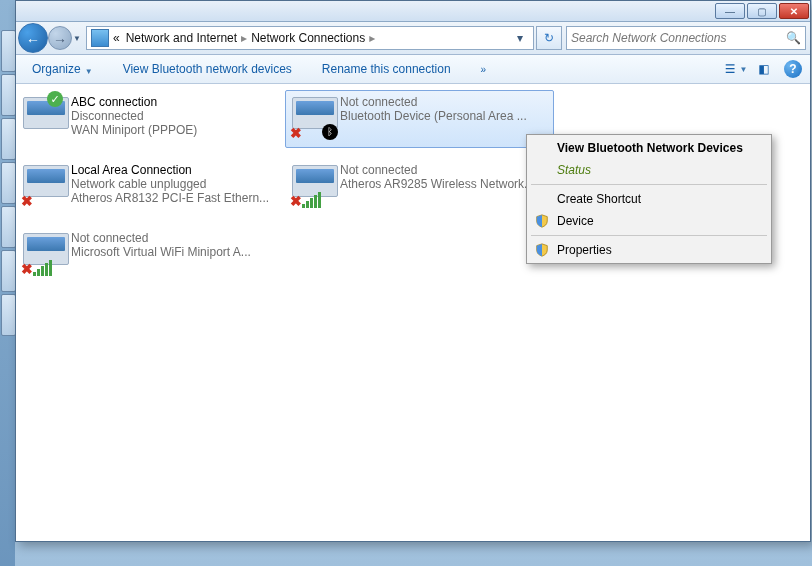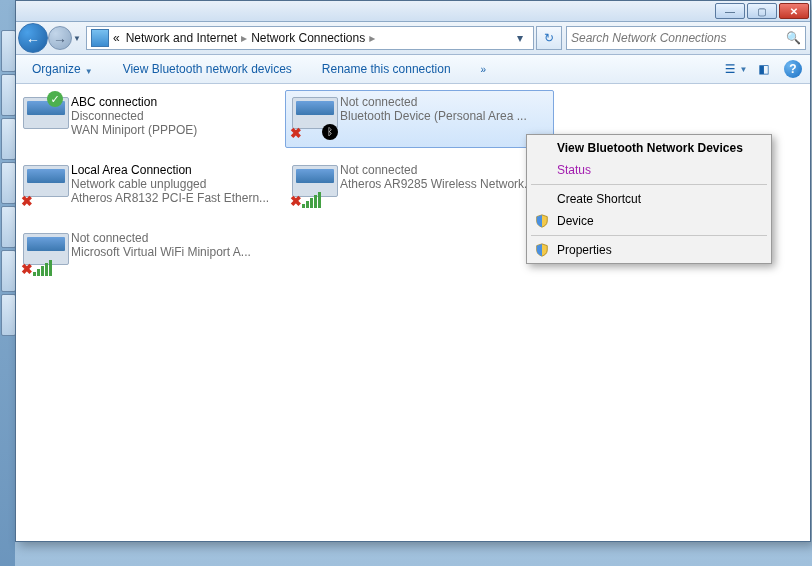--- a/index.html
+++ b/index.html
@@ -275,21 +275,21 @@
     z-index: 10;
   }
   .ctxmenu .mi {
     padding: 4px 8px 4px 28px;
     color: #000;
     position: relative;
     white-space: nowrap;
     cursor: default;
   }
   .ctxmenu .mi.bold { font-weight: bold; }
-  .ctxmenu .mi.dis  { color: #a21caf; }
+  .ctxmenu .mi.dis  { color: #4d7c0f; font-style: italic; }
   .ctxmenu .sep { height: 1px; background: #c8c8c8; margin: 3px 2px; }
   .ctxmenu .shield {
     position: absolute;
     left: 6px; top: 4px;
     width: 14px; height: 14px;
   }
   .shield svg { width:14px; height:14px; }
 
   
   .taskstrip {

